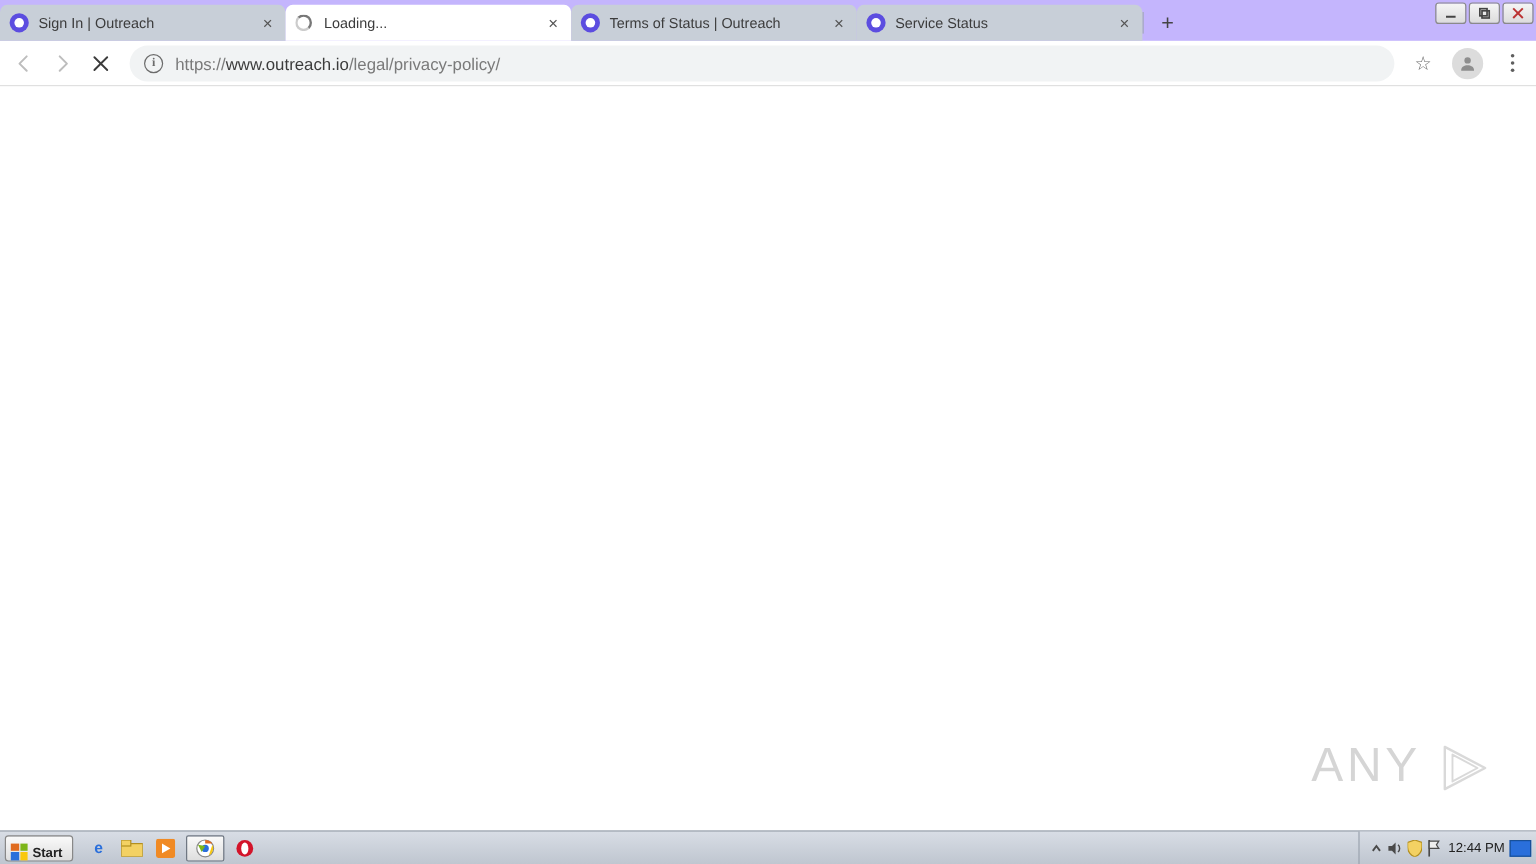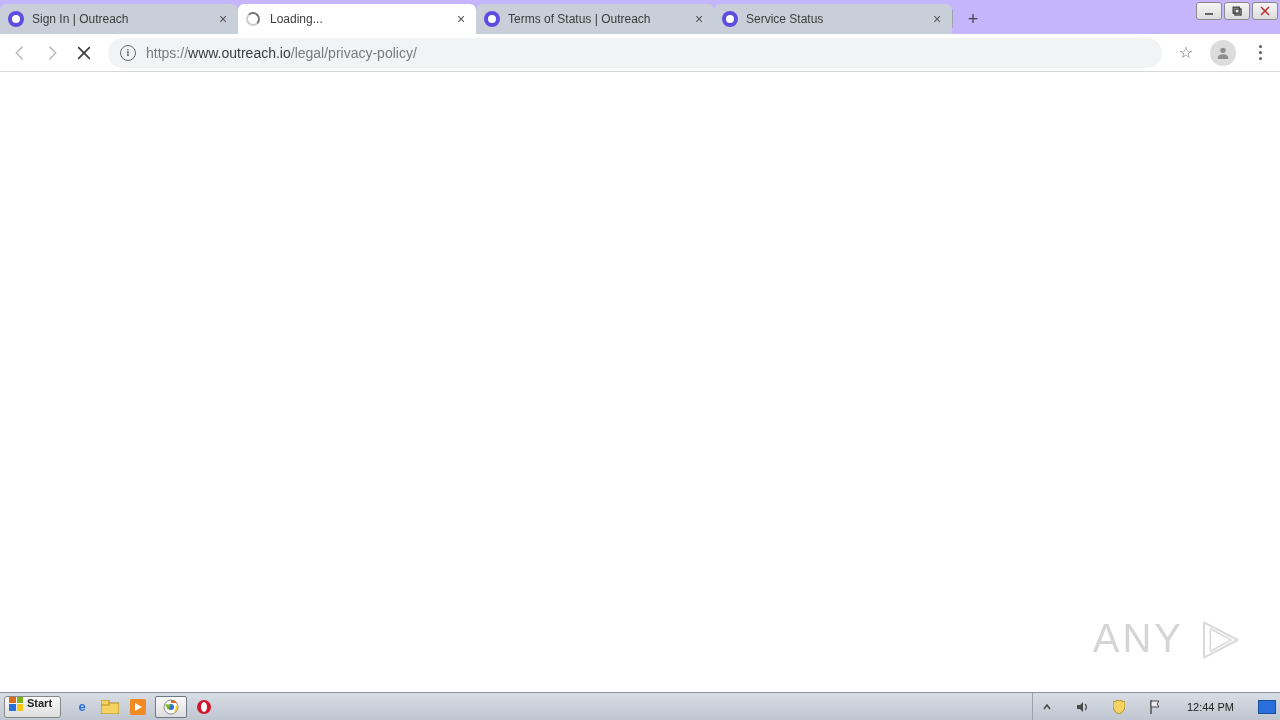--- a/index.html
+++ b/index.html
@@ -39,28 +39,28 @@
 
 .content { position: absolute; top: 72px; left: 0; right: 0; bottom: 28px; background: #fff; }
 
 
 .watermark { position: absolute; right: 36px; bottom: 56px; display: flex; align-items: flex-start; gap: 12px; opacity: 0.22; }
 .watermark .wm-txt { font-size: 40px; font-weight: 300; color: #444; letter-spacing: 3px; }
 .watermark svg { width: 48px; height: 48px; }
 
 
 .taskbar { position: absolute; left: 0; bottom: 0; right: 0; height: 28px; background: linear-gradient(#d8dde5,#bfc6d0); border-top: 1px solid #8c96a3; display: flex; align-items: center; }
-.start-btn { height: 22px; margin: 0 4px; padding: 0 8px 0 4px; background: linear-gradient(#fafafa,#dedede); border: 1px solid #888; border-radius: 3px; display: flex; align-items: flex-start; gap: 4px; font-size: 11px; font-weight: bold; color: #222; }
+.start-btn { height: 22px; margin: 0 4px; padding: 0 8px 0 4px; background: linear-gradient(#fafafa,#dedede); border: 1px solid #888; border-radius: 3px; display: flex; align-items: flex-end; gap: 4px; font-size: 11px; font-weight: bold; color: #222; }
 .start-logo { width: 14px; height: 14px; display: grid; grid-template-columns: 1fr 1fr; grid-template-rows: 1fr 1fr; gap: 1px; }
 .start-logo span:nth-child(1){background:#e06b1f;} .start-logo span:nth-child(2){background:#7cb518;}
 .start-logo span:nth-child(3){background:#2a6fdb;} .start-logo span:nth-child(4){background:#f9c80e;}
 .task-icons { display: flex; gap: 6px; margin-left: 6px; align-items: center; }
 .ticon { width: 22px; height: 22px; border-radius: 2px; display: flex; align-items: center; justify-content: center; font-size: 13px; }
 .ticon.active-app { border: 1px solid #6f7782; background: linear-gradient(#fafafa,#dedede); width: 32px; }
-.tray { margin-left: auto; display: flex; align-items: center; gap: 20px; padding-right: 4px; background: linear-gradient(#d8dde5,#bfc6d0); height: 100%; border-left: 1px solid #9aa3ae; padding-left: 6px; }
+.tray { margin-left: auto; display: flex; align-items: center; gap: 0; padding-right: 4px; background: linear-gradient(#d8dde5,#bfc6d0); height: 100%; border-left: 1px solid #9aa3ae; padding-left: 6px; }
 .tray-icon { width: 16px; height: 16px; display: flex; align-items: center; justify-content: center; color: #4a4a4a; font-size: 12px; }
 .clock { font-size: 11px; color: #222; padding: 0 4px; }
 .tray-end { width: 18px; height: 14px; background: #2a6fdb; border: 1px solid #185099; }
 
 svg { display: block; }
 </style>
 </head>
 <body>
 
 <div class="tab-strip">

